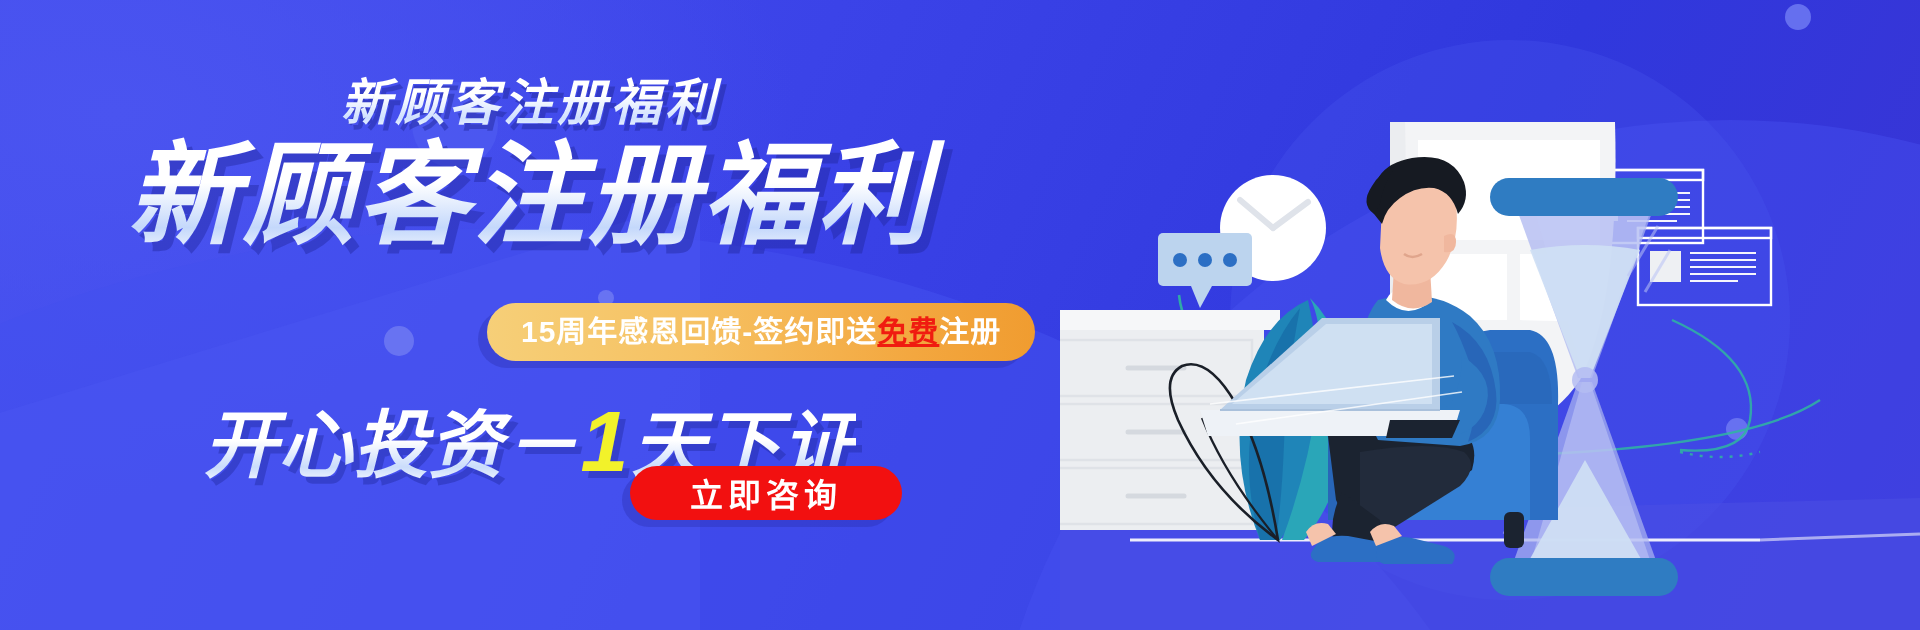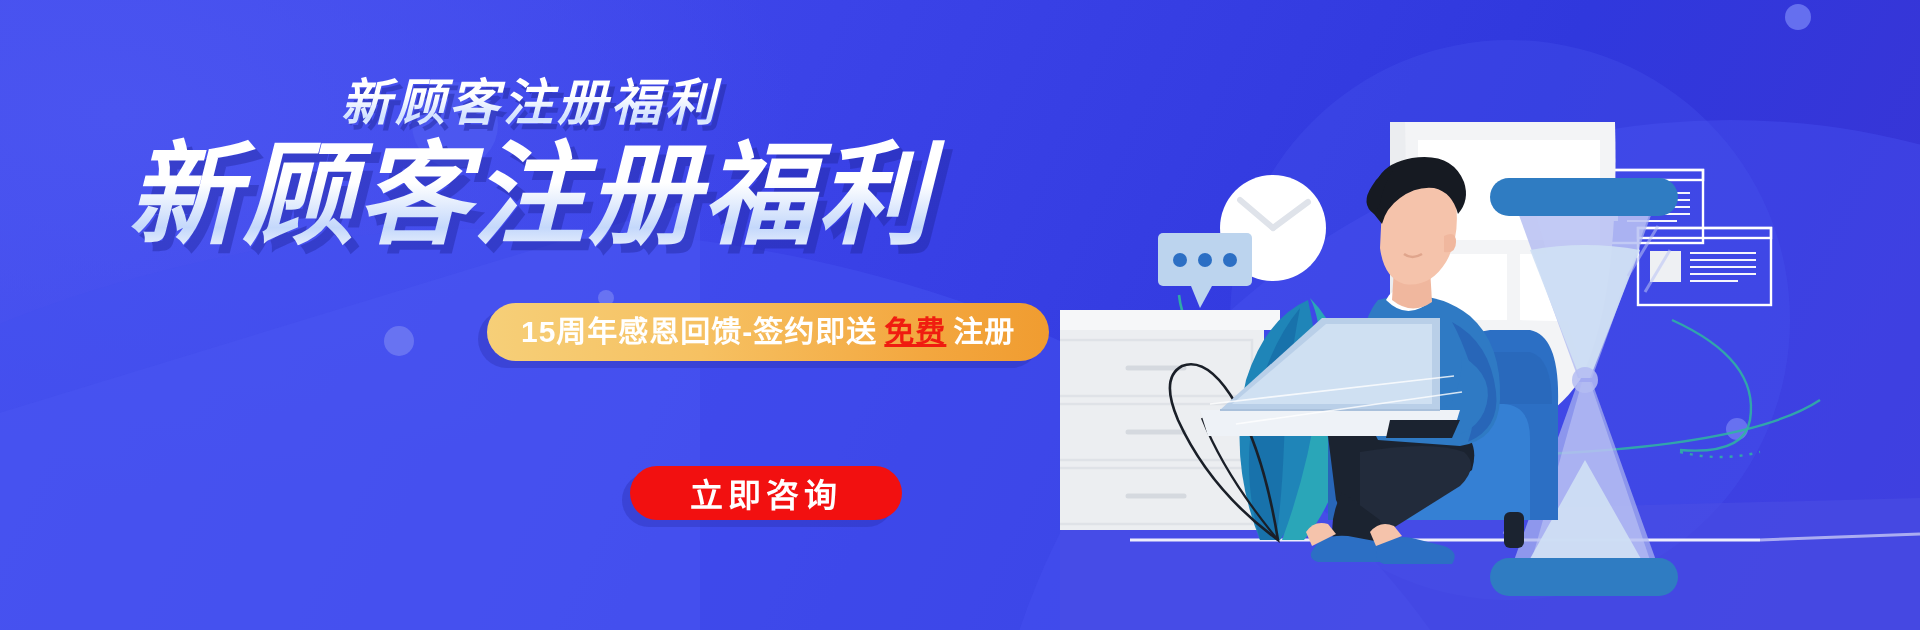--- a/index.html
+++ b/index.html
@@ -80,21 +80,20 @@
   }
 
   .pill{
     position:absolute;left:487px;top:303px;
     height:58px;padding:0 34px;
     display:flex;align-items:center;justify-content:center;
     border-radius:34px;
     background:linear-gradient(90deg,#f6cf78 0%,#f6c162 38%,#f3a73f 78%,#f09c30 100%);
     box-shadow:-9px 7px 0 rgba(35,40,160,.30);
     white-space:nowrap;
-    gap:7px;
   }
   .pill span{
     font-size:30px;font-weight:bold;color:#ffffff;letter-spacing:1px;
     line-height:1;
   }
   .pill .free{color:#f01c10;text-decoration:underline;}
 
   .tagline{
     position:absolute;left:0;top:385px;width:1060px;
     text-align:center;
@@ -333,17 +332,20 @@
     <div class="eyebrow">新顾客注册福利</div>
 
     <div class="headline">新顾客注册福利</div>
 
     <div class="pill">
       <span>15周年感恩回馈-签约即送</span>
       <span class="free">免费</span>
       <span>注册</span>
     </div>
 
+    <div class="tagline">
+      <span class="wht">开心投资－</span><span class="num">1</span><span class="wht">天下证</span>
+    </div>
 
     <button class="cta">立即咨询</button>
   </div>
 
 </div>
 
 </body></html>

